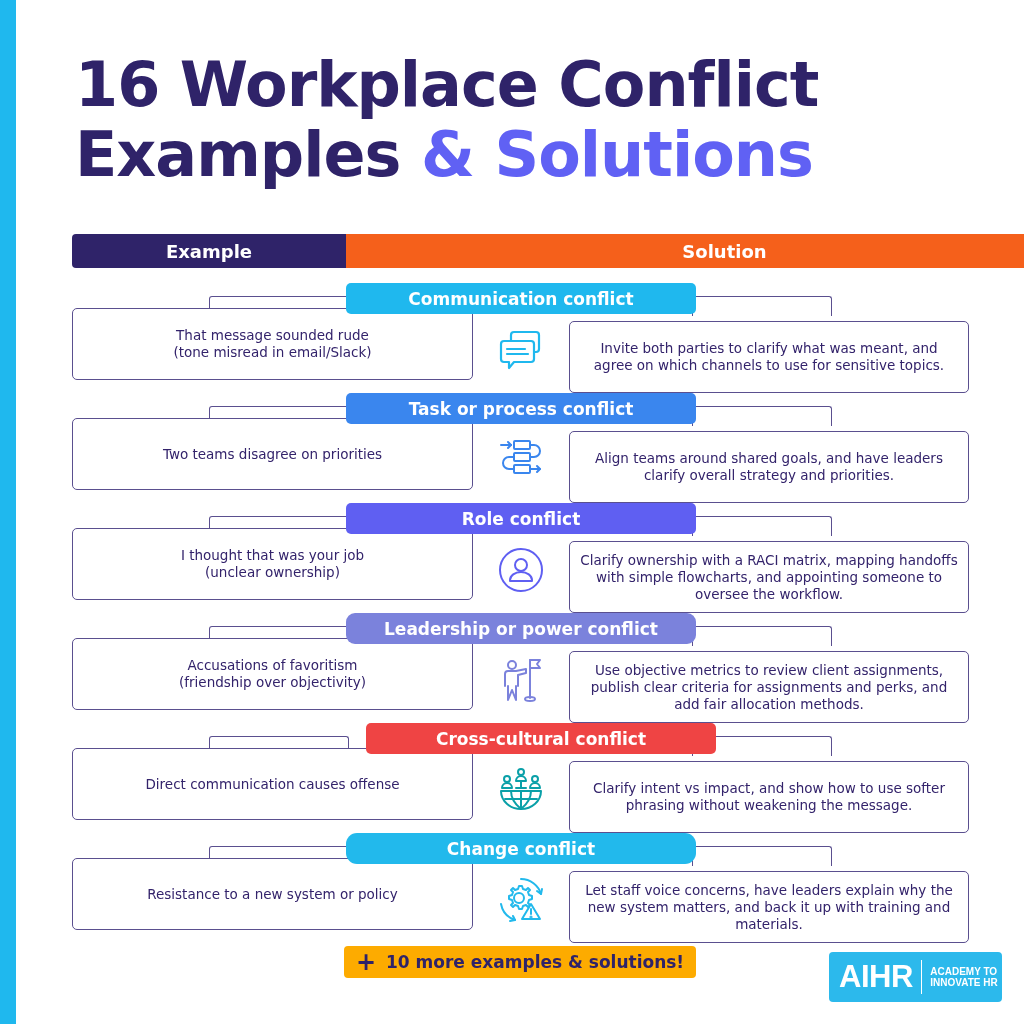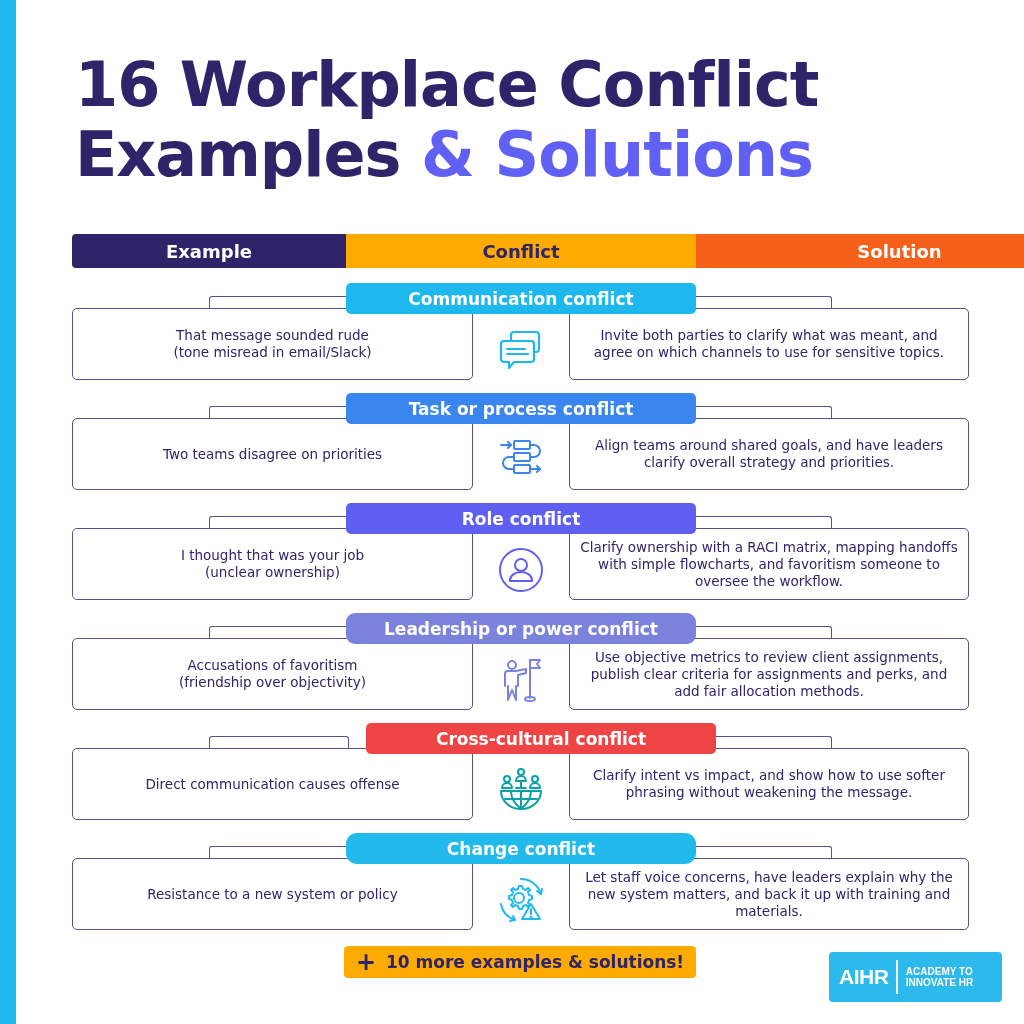--- a/index.html
+++ b/index.html
@@ -13,45 +13,44 @@
   .hcol-ex { width: 274px; background: #2f2369; color: #ffffff; }
   .hcol-cf { width: 350px; background: #fdab00; color: #2f2369; }
   .hcol-sol { flex: 1; background: #f5601b; color: #ffffff; padding-left: 30px; }
 
   .row { position: absolute; left: 72px; width: 897px; height: 96px; }
   .bracket { position: absolute; top: 2px; height: 20px; border: 1.5px solid #5a4f8f; border-bottom: none; border-radius: 3px 3px 0 0; }
   .bracket.left { left: 137px; width: 140px; }
   .bracket.right { left: 620px; width: 140px; }
   .box { position: absolute; top: 14px; height: 72px; border: 1.5px solid #5a4f8f; border-radius: 5px; background: #ffffff; display: flex; align-items: center; justify-content: center; text-align: center; font-size: 13.5px; line-height: 17px; color: #33236b; padding: 0 10px; }
   .box.ex { left: 0; width: 401px; }
-  .box.sol { left: 497px; width: 400px; }
+  .box.sol { left: 497px; width: 400px; margin-top: 13px; }
   .pill { position: absolute; left: 274px; top: -11px; width: 350px; height: 31px; border-radius: 5px; color: #ffffff; font-weight: bold; font-size: 17px; display: flex; align-items: center; justify-content: center; z-index: 2; }
   .icon { position: absolute; left: 420px; top: 30px; width: 58px; height: 52px; display: flex; align-items: center; justify-content: center; }
   .icon svg { width: 48px; height: 48px; }
 
   .more-btn { position: absolute; left: 344px; top: 946px; width: 352px; height: 32px; background: #fdab00; border-radius: 4px; display: flex; align-items: center; justify-content: center; font-weight: bold; font-size: 17px; color: #2f2369; gap: 10px; }
   .more-btn .plus { font-size: 24px; line-height: 1; }
   .logo { position: absolute; left: 829px; top: 952px; width: 173px; height: 50px; background: #2cb9ec; border-radius: 4px; display: flex; align-items: center; padding-left: 10px; color: #ffffff; }
-  .logo .mark { font-family: "Liberation Sans", sans-serif; font-weight: bold; font-size: 21px; letter-spacing: -0.5px; }
+  .logo .mark { font-family: "Liberation Sans", sans-serif; font-weight: bold; font-size: 31px; letter-spacing: -0.5px; }
   .logo .divider { width: 1.5px; height: 34px; background: #ffffff; margin: 0 8px 0 8px; }
   .logo .tag { font-family: "Liberation Sans", sans-serif; font-weight: bold; font-size: 10px; line-height: 11px; }
 </style>
 </head>
 <body>
 
 <div class="side-bar"></div>
 
 <h1 class="title">
   <span>16 Workplace Conflict</span><br>
   <span>Examples </span><span class="accent">&amp; Solutions</span>
 </h1>
 
 <div class="header-bar">
   <div class="hcol-ex">Example</div>
-  <div class="hcol-cf">Conflict</div>
   <div class="hcol-sol">Solution</div>
 </div>
 
 <div class="row" style="top:294px;">
   <div class="bracket left"></div>
   <div class="bracket right"></div>
   <div class="box ex">
       <span style="white-space:pre-line">That message sounded rude
 (tone misread in email/Slack)</span>
     </div>
@@ -103,21 +102,21 @@
     </div>
   <div class="pill" style="background:#5f5ff2;">Role conflict</div>
   <div class="icon">
     <svg viewBox="0 0 48 48" fill="none" stroke="#5f5ff2" stroke-width="2" stroke-linejoin="round" stroke-linecap="round">
       <circle cx="24" cy="24" r="21"></circle>
       <circle cx="24" cy="19" r="6"></circle>
       <path d="M13 34 a11 8 0 0 1 22 0 v1 H13z"></path>
     </svg>
   </div>
   <div class="box sol">
-      <span>Clarify ownership with a RACI matrix, mapping handoffs with simple flowcharts, and favoritism someone to oversee the workflow.</span>
+      <span>Clarify ownership with a RACI matrix, mapping handoffs with simple flowcharts, and appointing someone to oversee the workflow.</span>
     </div>
 </div>
 
 <div class="row" style="top:624px;">
   <div class="bracket left"></div>
   <div class="bracket right"></div>
   <div class="box ex">
       <span style="white-space:pre-line">Accusations of favoritism
 (friendship over objectivity)</span>
     </div>

